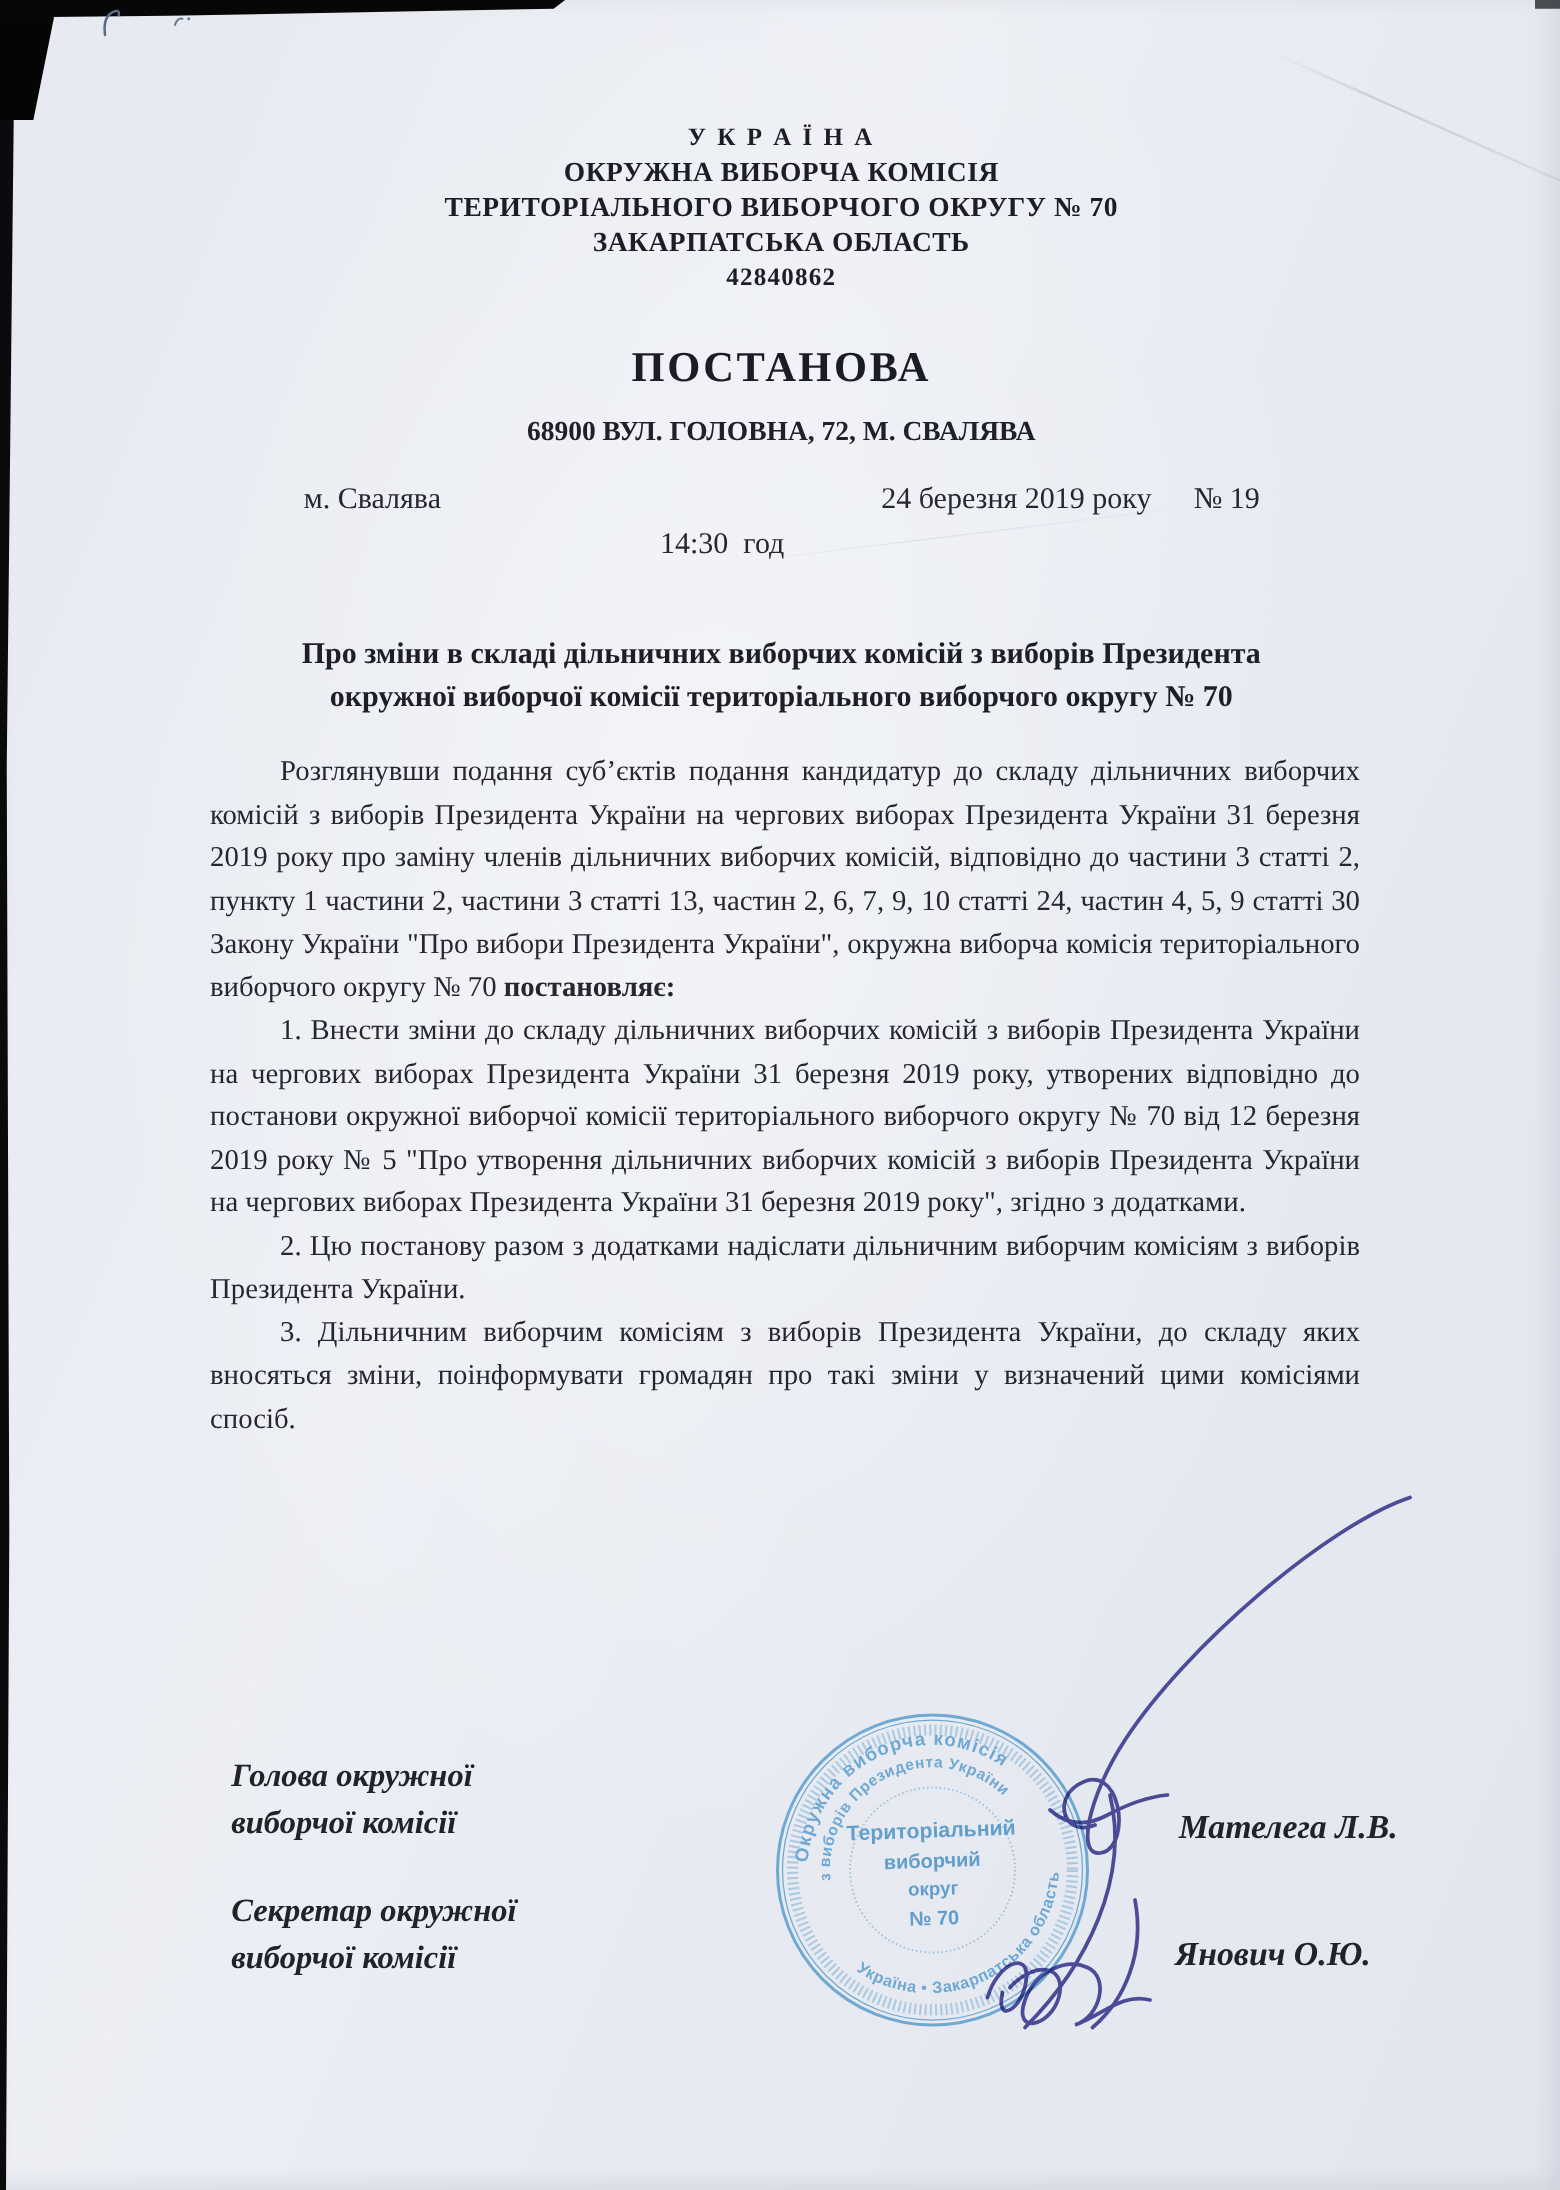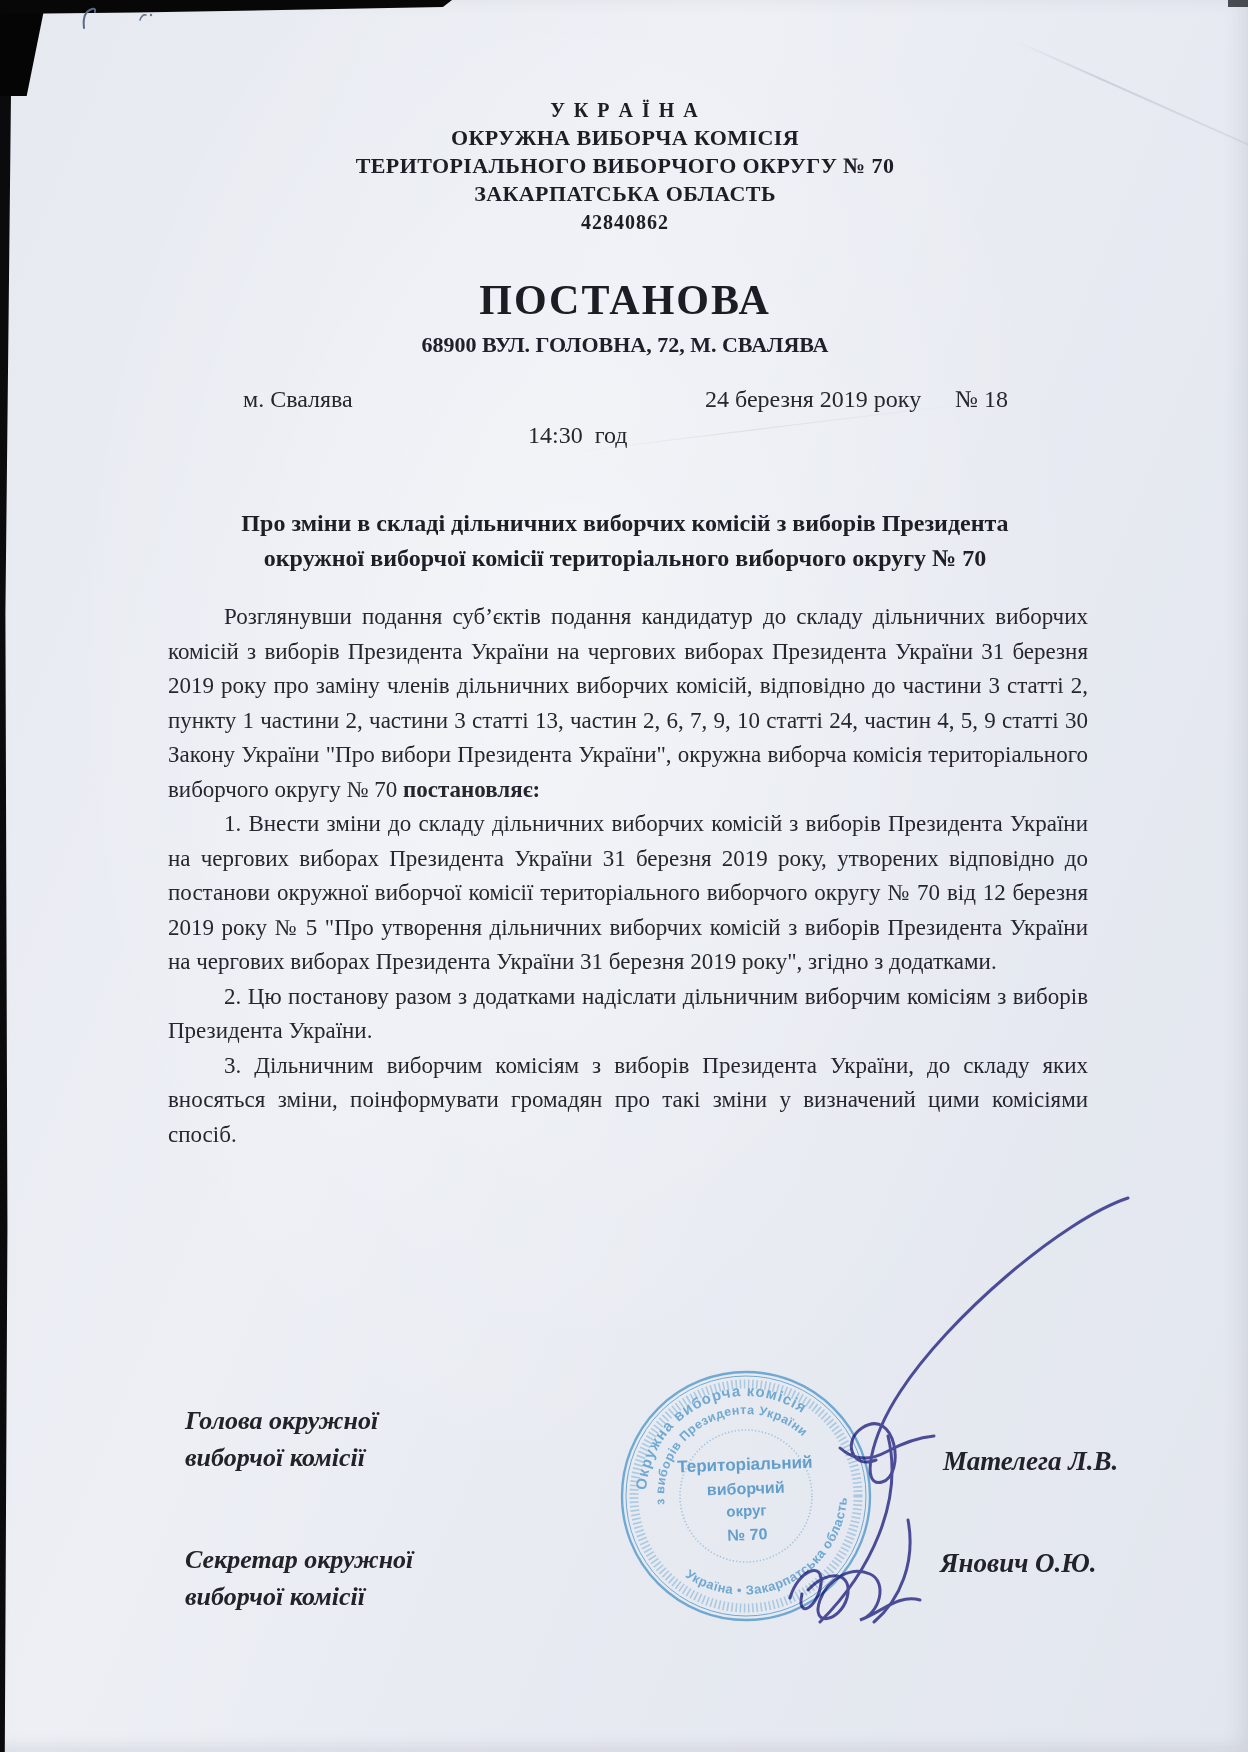--- a/index.html
+++ b/index.html
@@ -29,40 +29,40 @@
   .crease-2{position:absolute;left:555px;top:428px;width:420px;height:1px;
     background:linear-gradient(90deg,rgba(110,118,135,0),rgba(110,118,135,.14),rgba(110,118,135,0));
     transform:rotate(-7deg);}
   .pen-marks{position:absolute;left:78px;top:2px;}
   
   .header{position:absolute;left:165px;top:96px;width:920px;text-align:center;font-weight:bold;color:#1d1d25;}
   .h-country{font-size:20px;line-height:28px;letter-spacing:2px;}
   .h-line{font-size:22px;line-height:28px;letter-spacing:.4px;}
   .h-code{font-size:20px;line-height:28px;letter-spacing:1px;}
   .doc-type{position:absolute;left:165px;top:276px;width:920px;text-align:center;
-    font-size:42px;font-weight:bold;letter-spacing:2px;color:#1c1c24;}
+    font-size:34px;font-weight:bold;letter-spacing:2px;color:#1c1c24;}
   .doc-address{position:absolute;left:165px;top:332px;width:920px;text-align:center;
     font-size:22px;font-weight:bold;color:#20202a;}
   
   .meta-row{position:absolute;left:165px;top:386px;width:920px;height:32px;font-size:24px;text-align:right;}
   .meta-row span{position:absolute;white-space:pre;}
   .m-place{left:78px;} .m-time{left:363px;margin-top:36px;} .m-date{left:540px;} .m-number{left:790px;}
   
   .subject{position:absolute;left:165px;top:470px;width:920px;text-align:center;
     font-size:24px;font-weight:bold;line-height:35px;color:#1e1e27;margin-top:36px;}
   
   .body-text{position:absolute;left:168px;top:600px;width:920px;
     font-size:23px;line-height:34.5px;text-align:justify;}
   .body-text p{margin:0;text-indent:56px;}
   .bold-inline{font-weight:bold;}
   
   .sig-role{position:absolute;font-size:26px;font-weight:bold;font-style:italic;
     line-height:37px;white-space:pre-line;color:#222229;}
   .sig-role.chair{left:185px;top:1402px;}
-  .sig-role.secretary{left:185px;top:1510px;margin-top:31px;}
+  .sig-role.secretary{left:185px;top:1510px;}
   .sig-name{position:absolute;font-size:27px;font-weight:bold;font-style:italic;color:#222229;}
   .sig-name.chair{left:943px;top:1446px;}
   .sig-name.secretary{left:940px;top:1548px;}
   
   .stamp{position:absolute;left:608px;top:1358px;width:276px;height:276px;
     opacity:.82;mix-blend-mode:multiply;}
   .stamp text{font-family:"Liberation Sans","DejaVu Sans",sans-serif;}
   .ink{position:absolute;left:690px;top:1170px;width:470px;height:490px;mix-blend-mode:multiply;}
 </style>
 </head>
@@ -90,21 +90,21 @@
     <div class="h-code">42840862</div>
   </div>
 
   <div class="doc-type">ПОСТАНОВА</div>
   <div class="doc-address">68900 ВУЛ. ГОЛОВНА, 72, М. СВАЛЯВА</div>
 
   <div class="meta-row">
     <span class="m-place">м. Свалява</span>
     <span class="m-time">14:30  год</span>
     <span class="m-date">24 березня 2019 року</span>
-    <span class="m-number">№ 18</span>
+    <span class="m-number">№ 19</span>
   </div>
 
   <div class="subject">
     <div>Про зміни в складі дільничних виборчих комісій з виборів Президента</div>
     <div>окружної виборчої комісії територіального виборчого округу № 70</div>
   </div>
 
   <div class="body-text">
     <p><span>Розглянувши подання суб’єктів подання кандидатур до складу дільничних виборчих комісій з виборів Президента України на чергових виборах Президента України 31 березня 2019 року про заміну членів дільничних виборчих комісій, відповідно до частини 3 статті 2, пункту 1 частини 2, частини 3 статті 13, частин 2, 6, 7, 9, 10 статті 24, частин 4, 5, 9 статті 30 Закону України "Про вибори Президента України", окружна виборча комісія територіального виборчого округу № 70 </span><span class="bold-inline">постановляє:</span></p>
     <p>1. Внести зміни до складу дільничних виборчих комісій з виборів Президента України на чергових виборах Президента України 31 березня 2019 року, утворених відповідно до постанови окружної виборчої комісії територіального виборчого округу № 70 від 12 березня 2019 року № 5 "Про утворення дільничних виборчих комісій з виборів Президента України на чергових виборах Президента України 31 березня 2019 року", згідно з додатками.</p>

